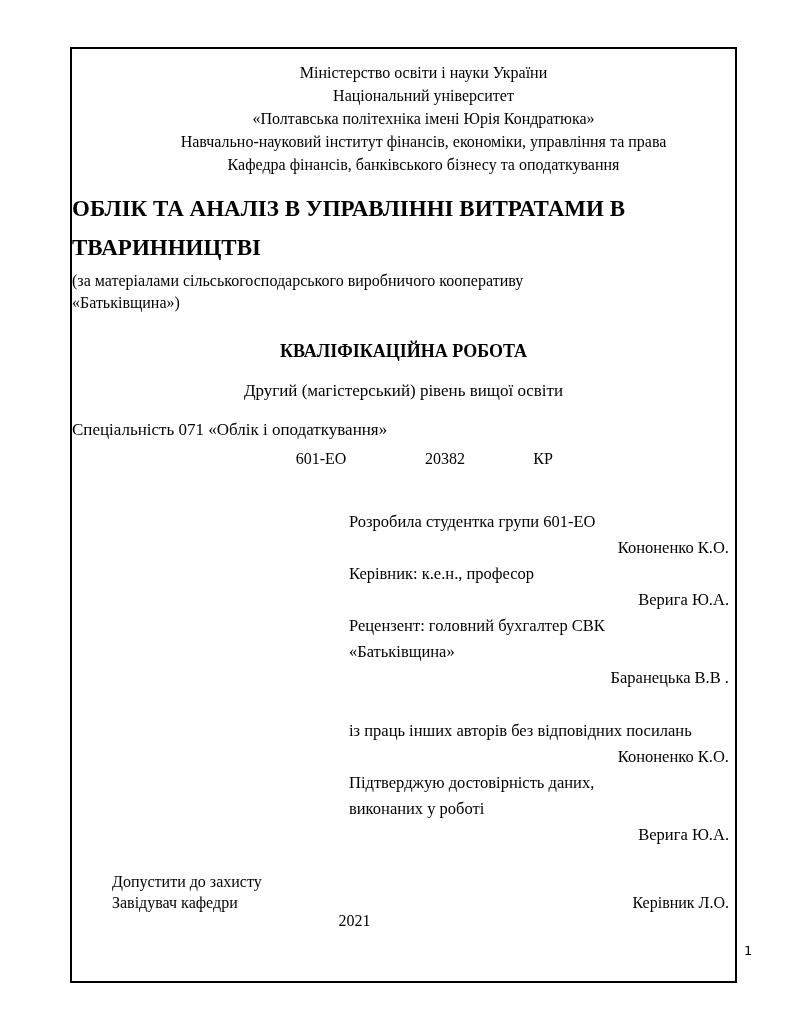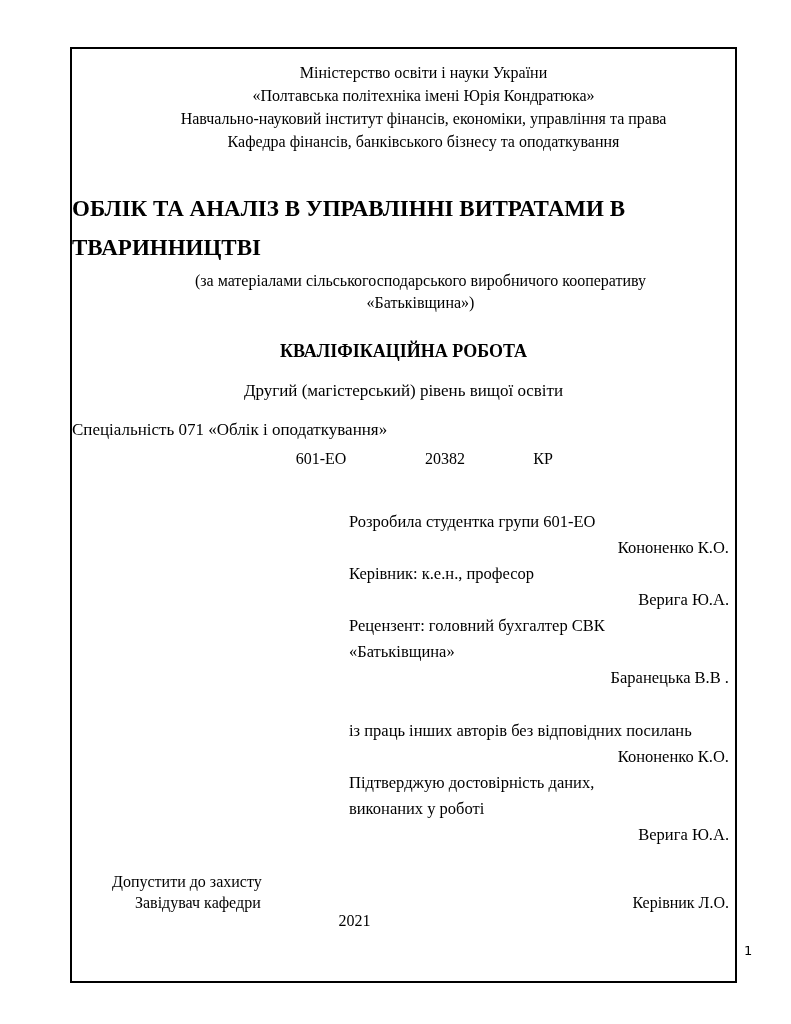--- a/index.html
+++ b/index.html
@@ -42,24 +42,23 @@
     text-align: left;
     font-weight: bold;
     font-size: 23px;
     line-height: 39px;
   }
   .subtitle-block {
     position: absolute;
     top: 221px;
     left: 0;
     right: 0;
-    text-align: center;
+    text-align: left;
     font-size: 16px;
     line-height: 22px;
-    padding-left: 34px;
   }
   .qual-heading {
     position: absolute;
     top: 289px;
     left: 0;
     right: 0;
     text-align: center;
     font-weight: bold;
     font-size: 18px;
     line-height: 26px;
@@ -123,21 +122,20 @@
     position: absolute;
     left: 40px;
     right: 6px;
     top: 822px;
     font-size: 16px;
     line-height: 21px;
   }
   .approval-row {
     display: flex;
     justify-content: space-between;
-    margin-left: 23px;
   }
   .year-line {
     position: absolute;
     top: 861px;
     left: 0;
     right: 98px;
     text-align: center;
     font-size: 16px;
     line-height: 22px;
   }
@@ -150,20 +148,21 @@
     font-family: "DejaVu Sans", "Liberation Sans", sans-serif;
   }
 </style>
 </head>
 <body>
 
 <div class="border-box">
 
   <div class="header-block">
     <div>Міністерство освіти і науки України</div>
+    <div>Національний університет</div>
     <div>«Полтавська політехніка імені Юрія Кондратюка»</div>
     <div>Навчально-науковий інститут фінансів, економіки, управління та права</div>
     <div>Кафедра фінансів, банківського бізнесу та оподаткування</div>
   </div>
 
   <div class="title-block">
     <div>ОБЛІК ТА АНАЛІЗ В УПРАВЛІННІ ВИТРАТАМИ В</div>
     <div>ТВАРИННИЦТВІ</div>
   </div>
 

